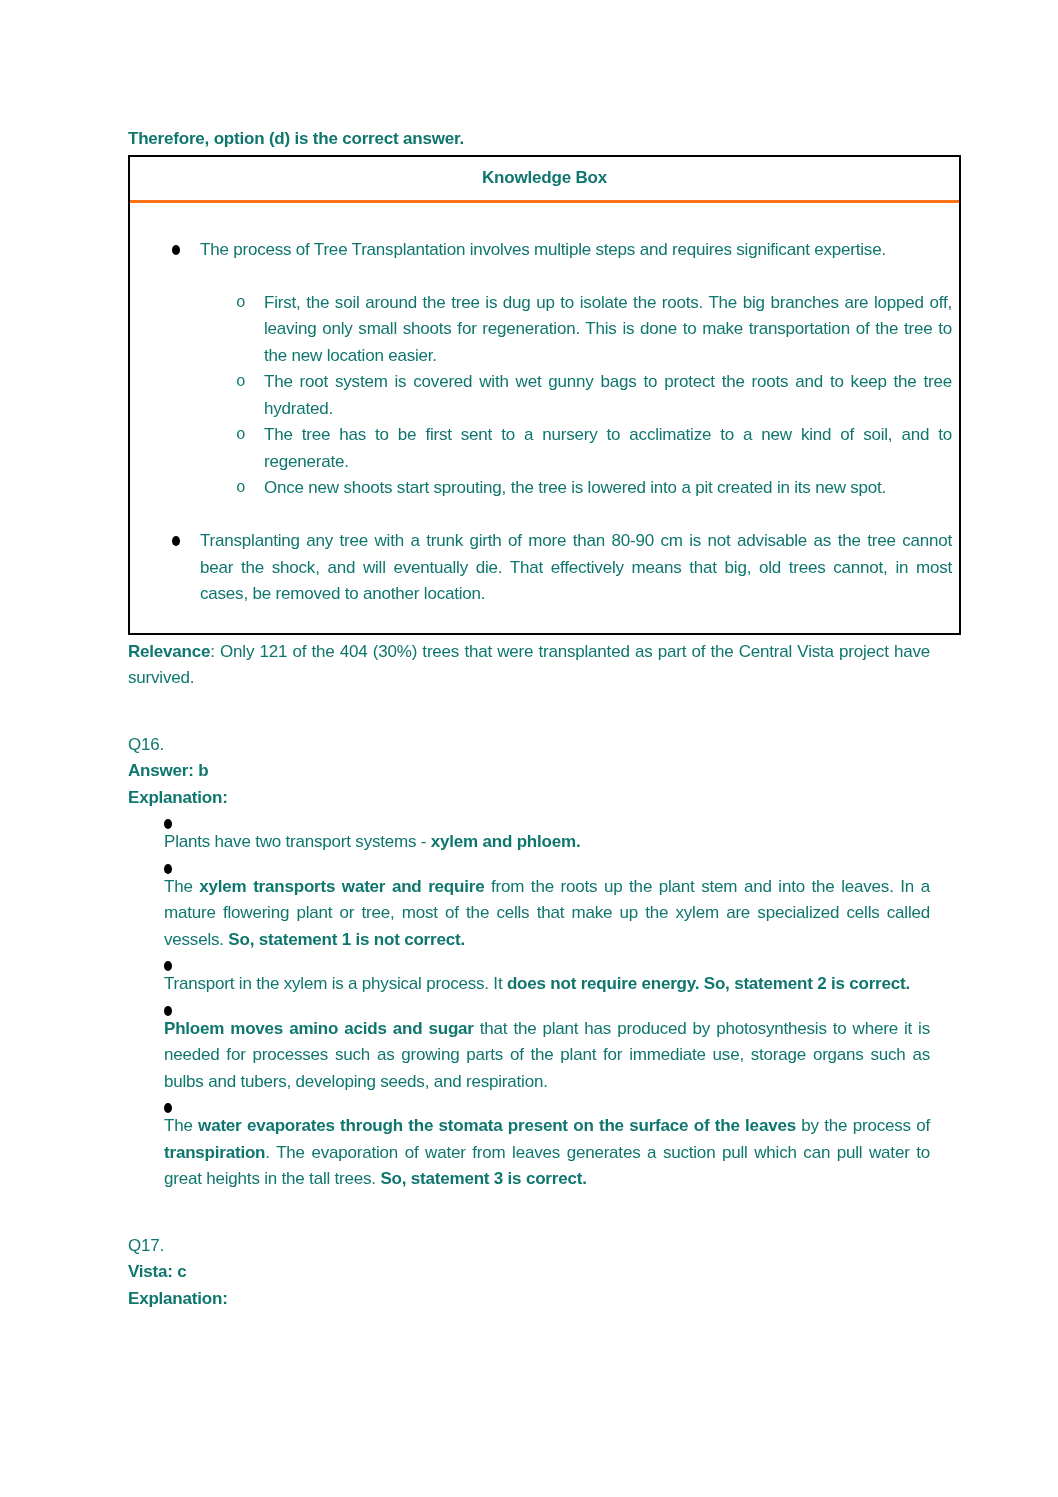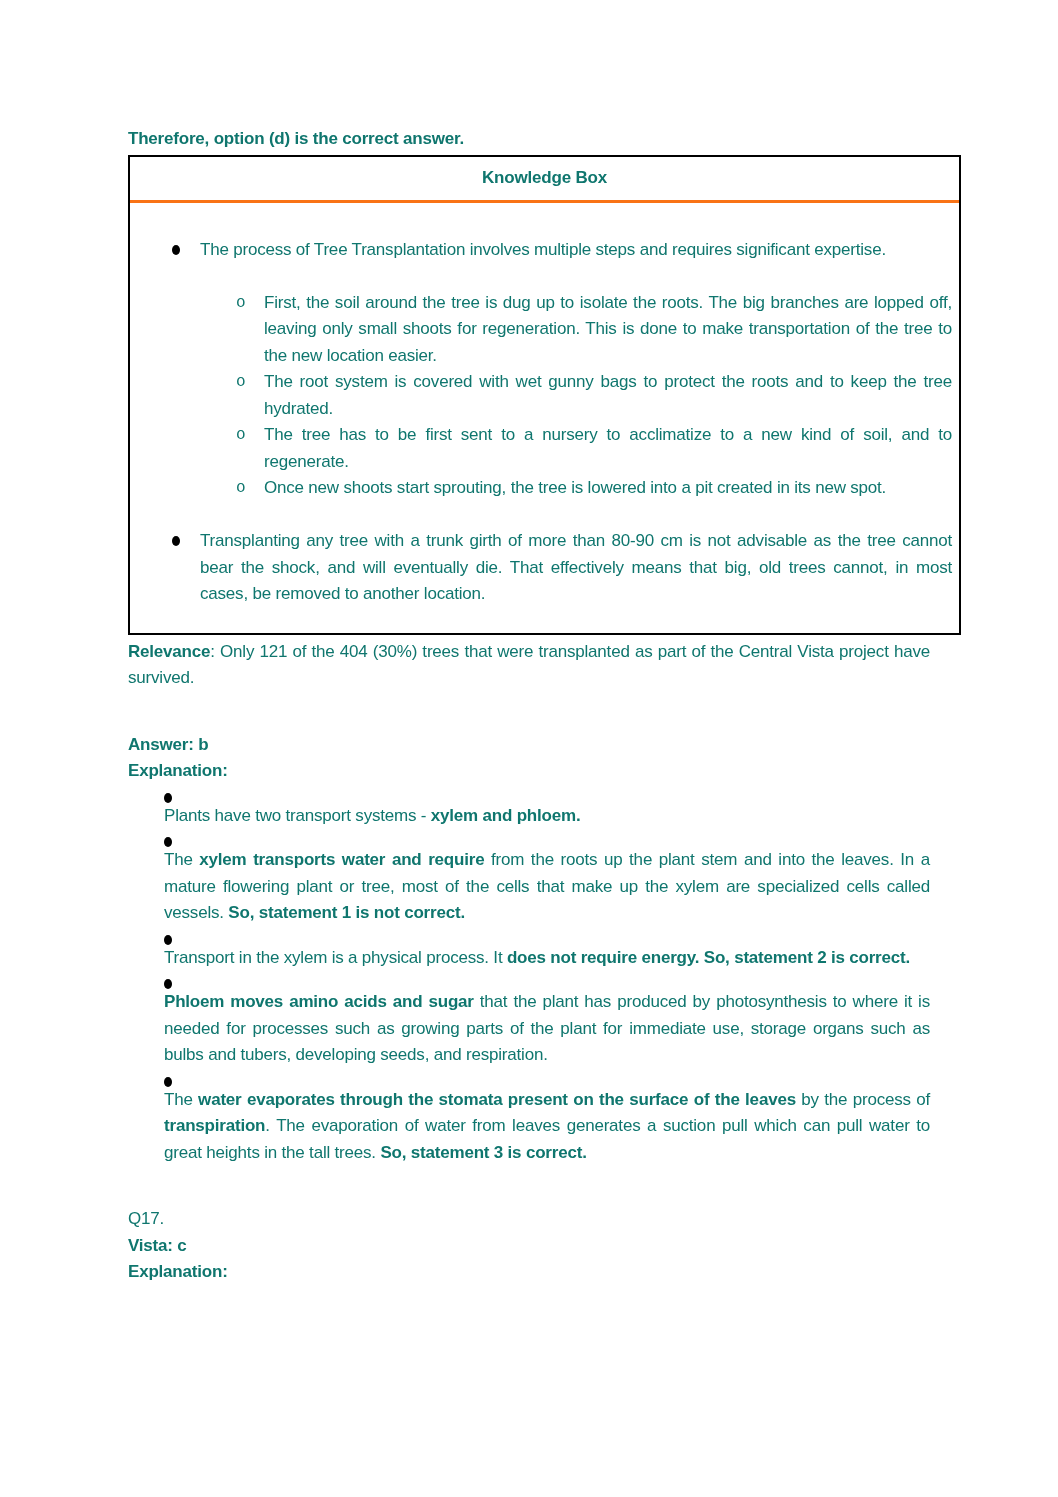--- a/index.html
+++ b/index.html
@@ -110,20 +110,21 @@
             </span>
           <div class="tx just">Transplanting any tree with a trunk girth of more than 80-90 cm is not advisable as the tree cannot bear the shock, and will eventually die. That effectively means that big, old trees cannot, in most cases, be removed to another location.</div>
         </div>
 
       </div>
     </div>
 
     <p class="relevance just"><span class="b">Relevance</span><span>: Only 121 of the 404 (30%) trees that were transplanted as part of the Central Vista project have survived.</span></p>
 
     <div class="q-block-gap">
+      <p>Q16.</p>
       <p class="bold">Answer: b</p>
       <p class="bold">Explanation:</p>
 
       <div class="body-col">
         <div class="row q16-bullet">
           <span class="mk">
               <span class="dotshape"></span>
             </span>
           <div class="tx"><span>Plants have two transport systems - </span><span class="b">xylem and phloem.</span></div>
         </div>

